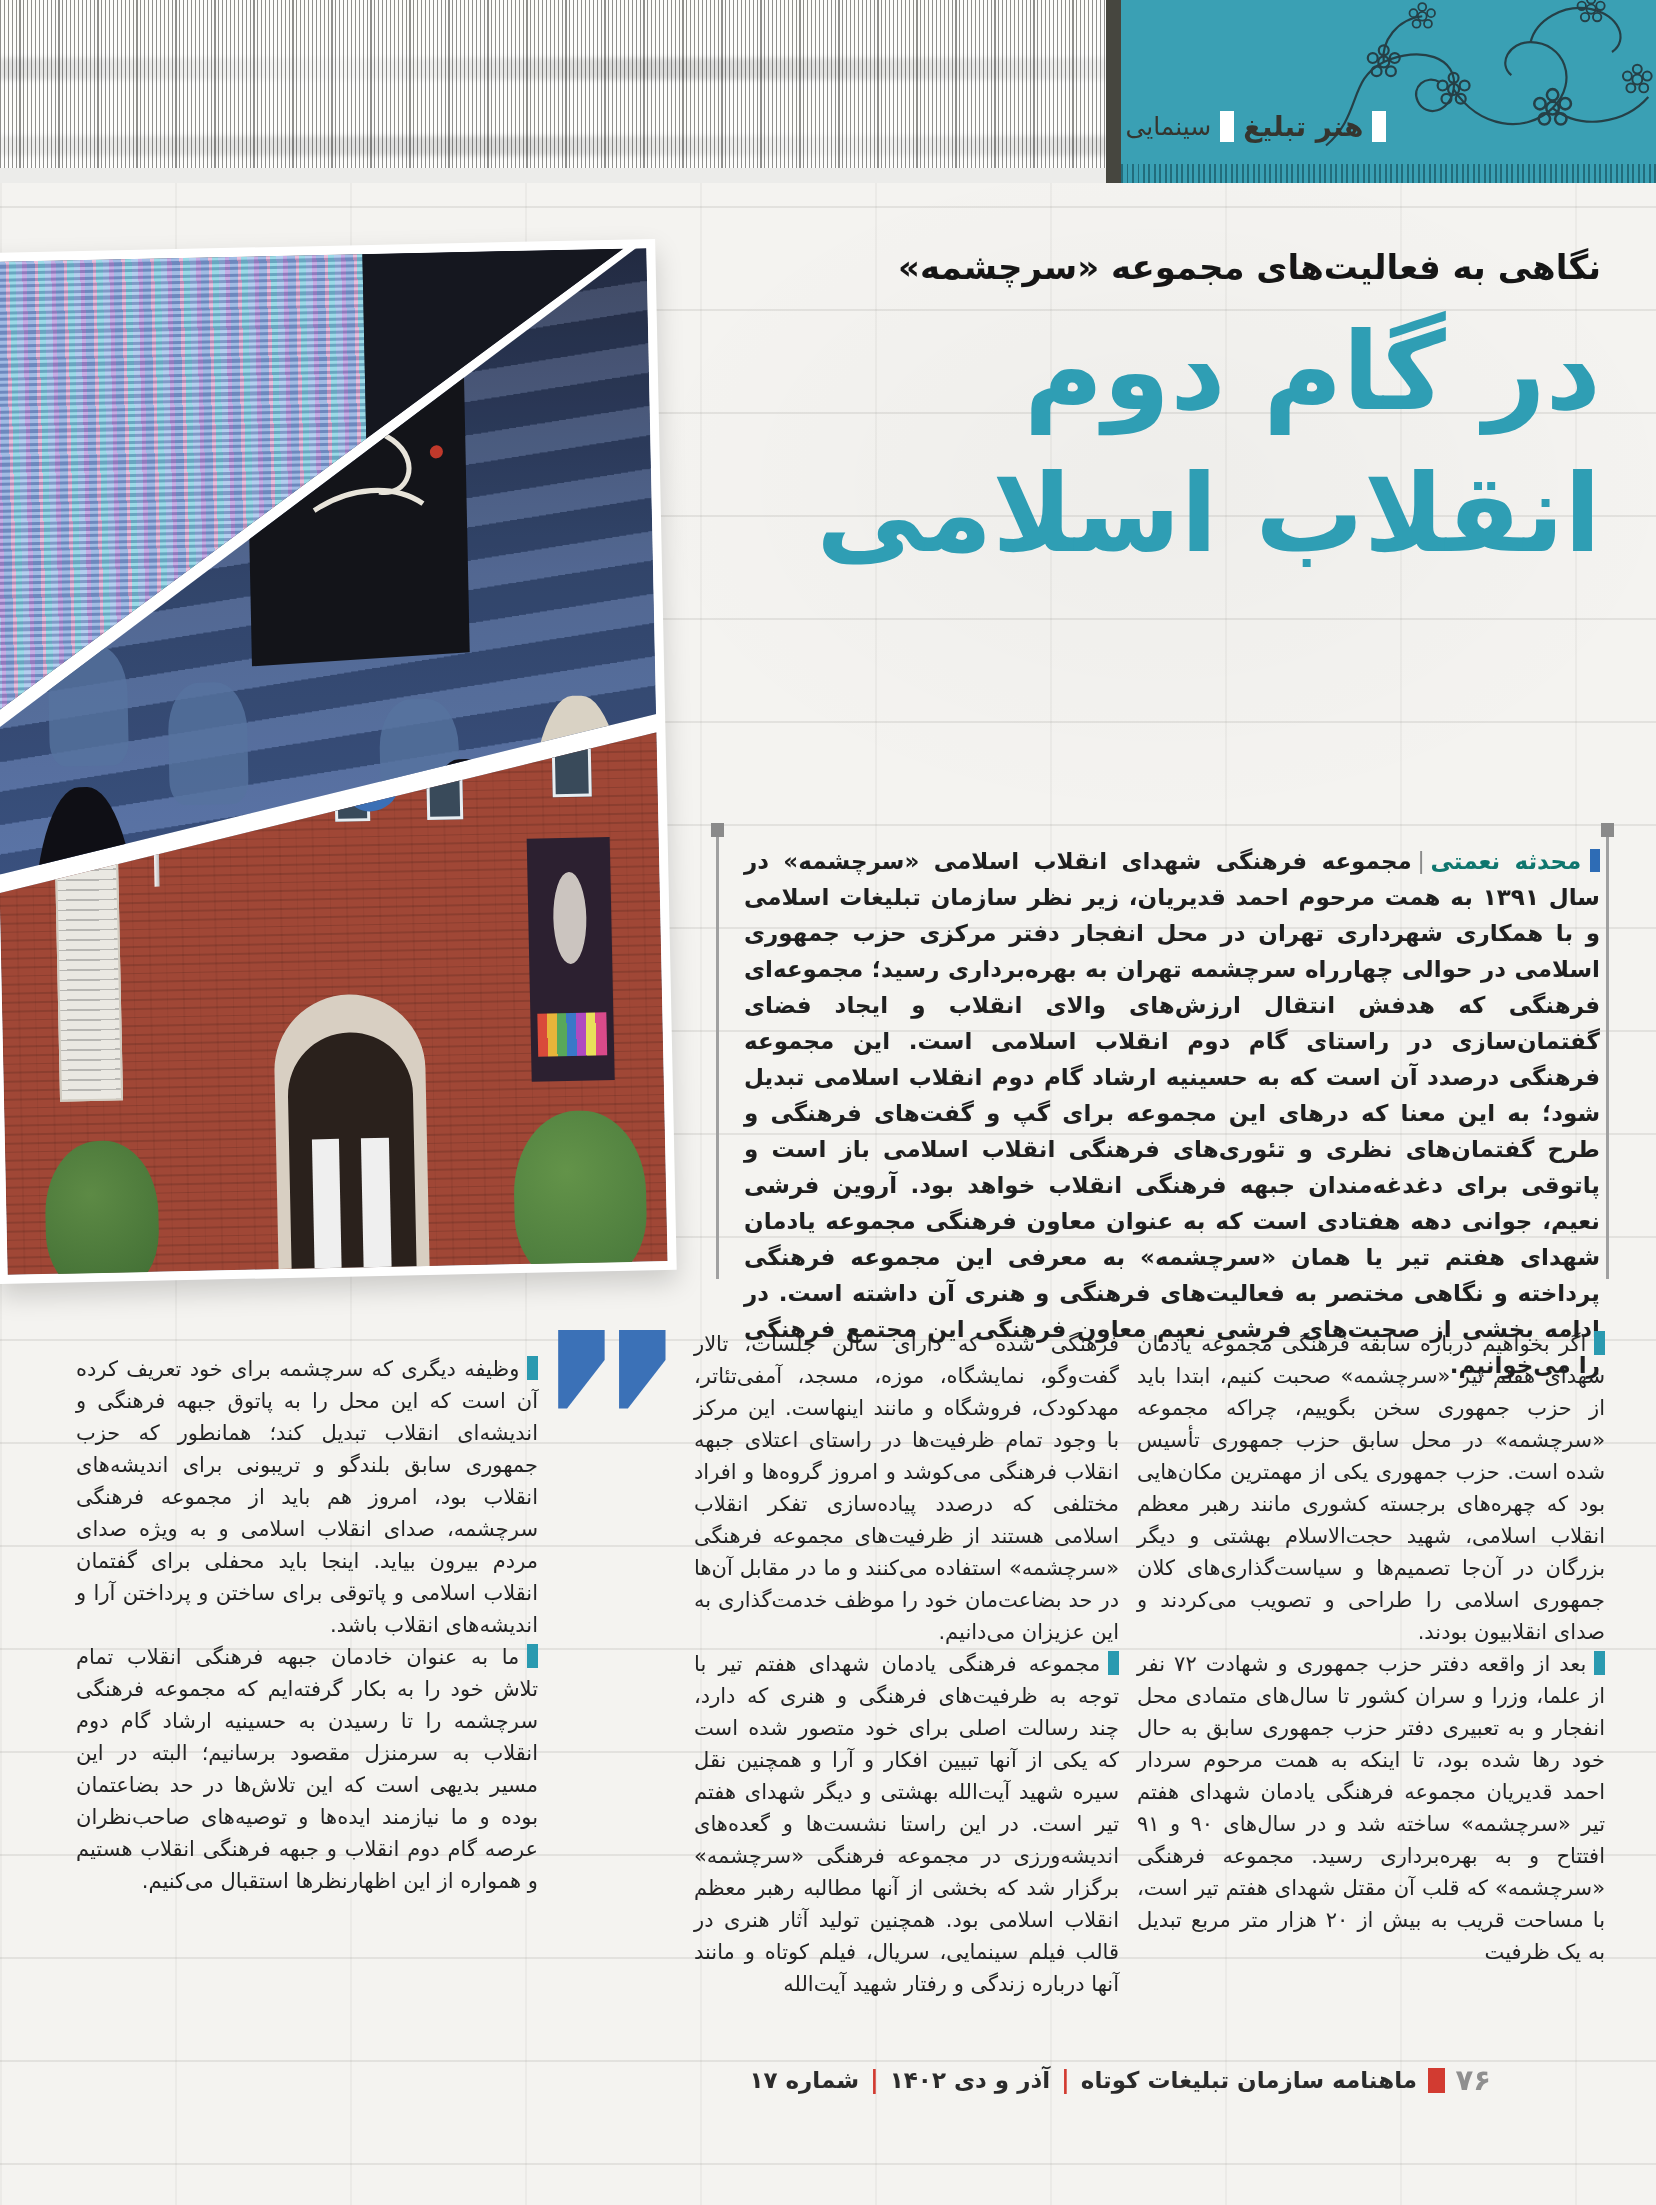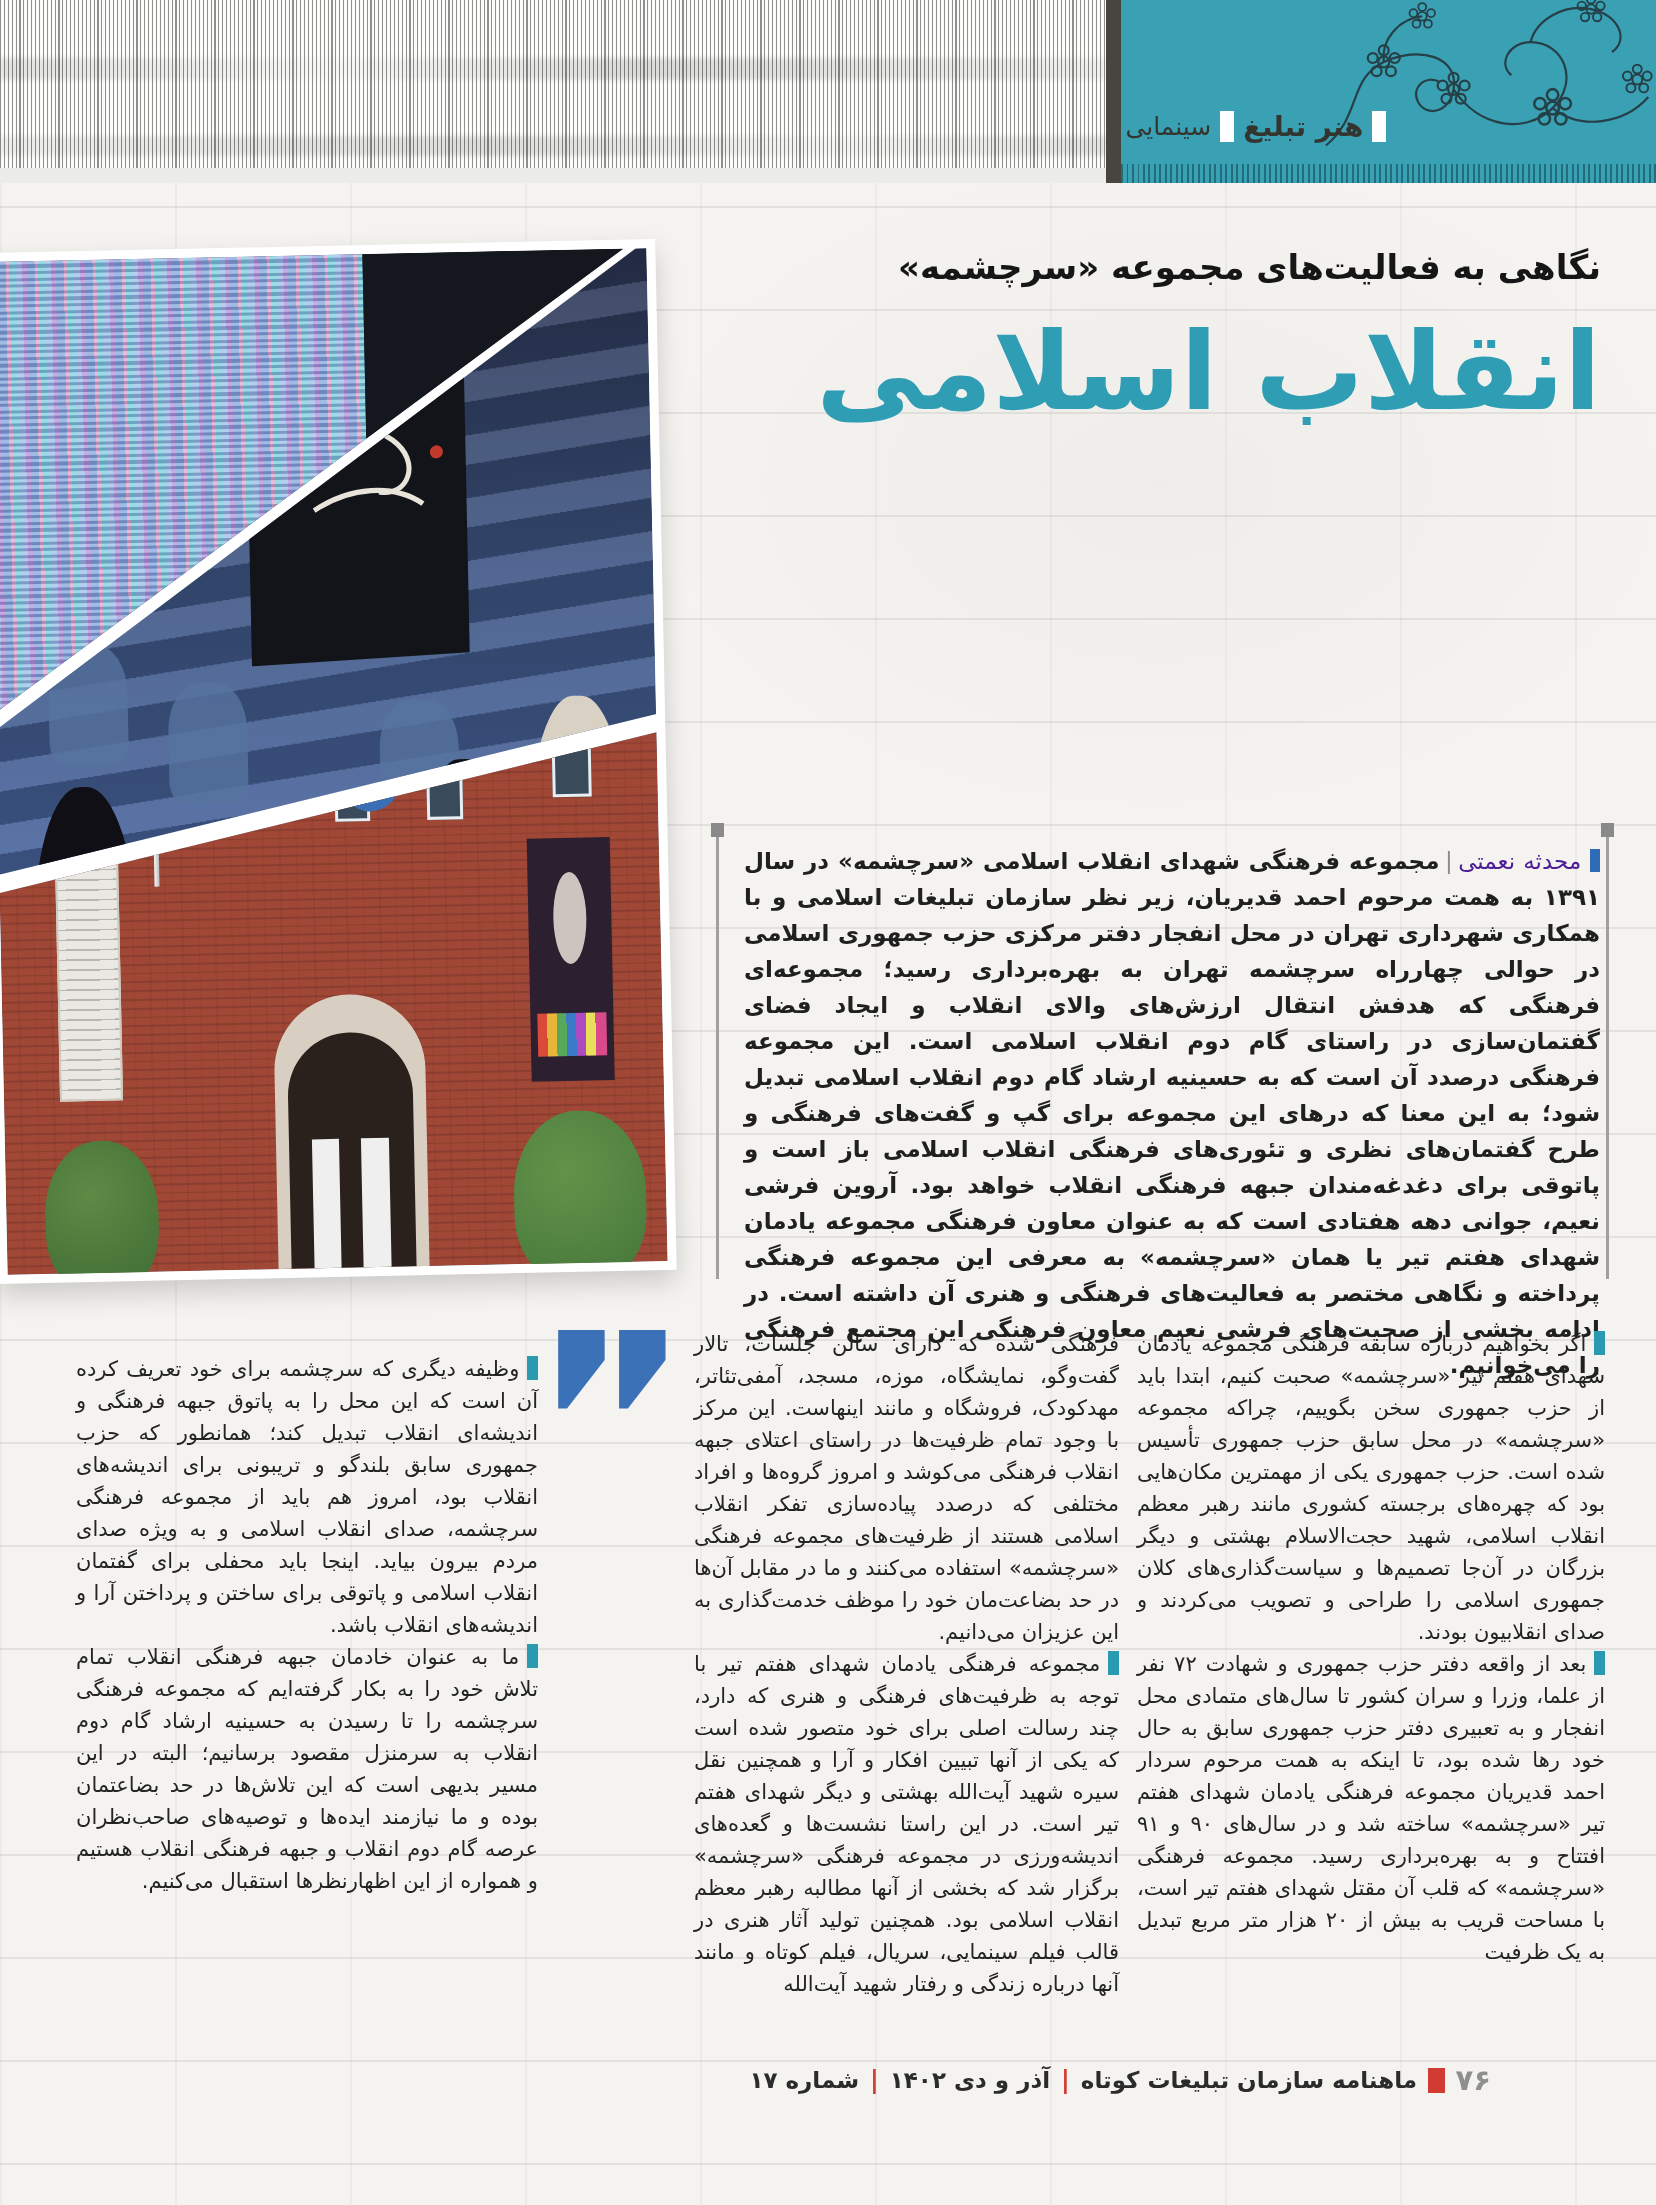--- a/index.html
+++ b/index.html
@@ -97,21 +97,21 @@
   .logo-swirl{position:absolute;left:47%;top:44%;width:16%;height:16%;}
 
   
   .lead-bar{position:absolute;width:3.3px;background:#a0a0a0;}
   .lead-bar .cap{position:absolute;top:0;left:-5px;width:13.2px;height:14.3px;background:#8a8a8a;}
   .bar-right{left:1606px;top:823px;height:456px;}
   .bar-left{left:716px;top:823px;height:456px;}
   .lead{position:absolute;left:744px;top:843px;width:856px;direction:rtl;text-align:justify;
     font-size:23px;line-height:36px;font-weight:bold;color:#202020;}
   .byline-mark{display:inline-block;width:10px;height:23px;background:#2e6cb5;vertical-align:-3.3px;margin-left:8.8px;}
-  .byline{color:#4c1d95;font-weight:normal;}
+  .byline{color:#0f766e;font-weight:bold;}
   .byline-sep{color:#8a8a8a;font-weight:normal;padding:0 5.5px;}
 
   
   .bodycol{position:absolute;direction:rtl;text-align:justify;color:#242424;font-size:21px;line-height:32px;}
   .col-right{left:1137px;top:1328px;width:468px;}
   .col-mid{left:694px;top:1328px;width:425px;}
   .col-left{left:76px;top:1353px;width:462px;}
   .bodycol p{margin:0;}
   .pmark{display:inline-block;width:11px;height:24px;background:#2a9ab0;vertical-align:-4.4px;margin-left:7.7px;}
 
@@ -203,20 +203,21 @@
       <span class="band-sq"></span>
       <span class="band-art">هنر تبلیغ</span>
       <span class="band-sq"></span>
       <span class="band-src">سینمایی</span>
     </div>
     <div class="teal-fringe"></div>
   </div>
 
   <div class="headline">
     <p class="kicker">نگاهی به فعالیت‌های مجموعه «سرچشمه»</p>
+    <p class="title-l title-teal">در گام دوم</p>
     <p class="title-l title-teal">انقلاب اسلامی</p>
   </div>
 
   <div class="photos">
     <div class="ph-in">
 
       <div class="ph ph-stage">
         <div class="led"></div>
         <div class="curtain"></div>
         <div class="stage-floor"></div>

